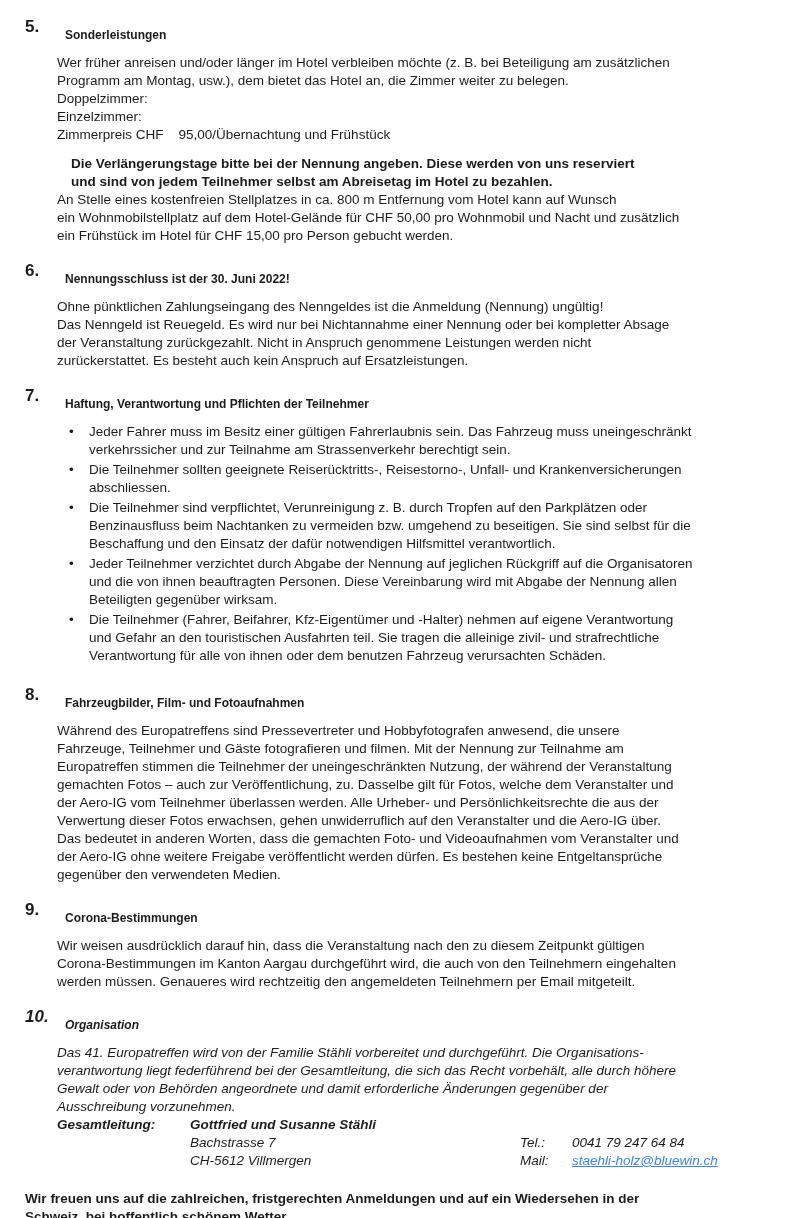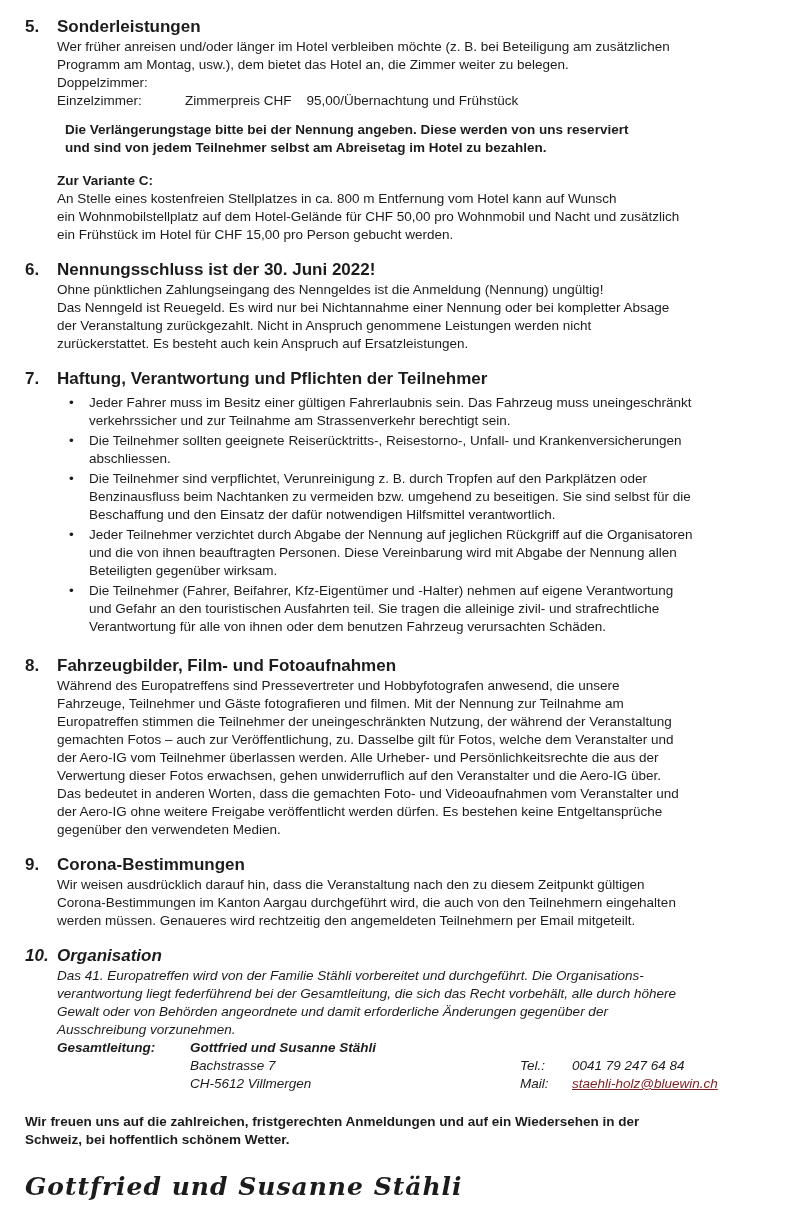--- a/index.html
+++ b/index.html
@@ -18,31 +18,31 @@
   .section { display: flex; margin-bottom: 15px; }
   .sec-num {
     width: 32px;
     flex-shrink: 0;
     font-size: 17px;
     font-weight: bold;
     line-height: 22px;
   }
   .sec-body { flex: 1; min-width: 0; }
   .sec-title {
-    margin: 0;
-    font-size: 17px;
+    margin: 8px;
+    font-size: 12px;
     font-weight: bold;
     line-height: 22px;
   }
   .subheading { font-weight: bold; margin: 0; white-space: pre-line; }
   p.para { margin: 0; white-space: pre-line; }
-  p.bold-note { margin: 11px 0 0 8px; font-weight: bold; white-space: pre-line; }
+  p.bold-note { margin: 11px 0 0 14px; font-weight: bold; white-space: pre-line; }
   p.variant-head { margin: 15px 0 0 0; font-weight: bold; white-space: pre-line; }
 
-  .price-row { display: flex; }
+  .price-row { display: flex; flex-direction: column; }
   .price-label { width: 128px; flex-shrink: 0; }
   .price-value { white-space: pre; }
 
   ul.bullets { margin: 4px; padding: 0; list-style: none; }
   ul.bullets li {
     position: relative;
     padding-left: 28px;
     margin-bottom: 2px;
     white-space: pre-line;
   }
@@ -52,21 +52,21 @@
     left: 8px;
     top: 0;
   }
 
   .mgmt { margin-top: 0; }
   .mgmt-row { display: flex; }
   .mgmt-label { width: 133px; flex-shrink: 0; font-weight: bold; }
   .mgmt-name { font-weight: bold; }
   .mgmt-addr { width: 330px; flex-shrink: 0; }
   .contact-label { width: 52px; flex-shrink: 0; }
-  .mail-link { color: #7f1d1d; text-decoration: underline; }
+  .mail-link { color: #3b82f6; text-decoration: underline; }
 
   .closing {
     margin-top: 20px;
     font-weight: bold;
     white-space: pre-line;
   }
   .signature {
     margin-top: 22px;
     font-family: "DejaVu Serif", serif;
     font-style: italic;
@@ -89,21 +89,20 @@
 Programm am Montag, usw.), dem bietet das Hotel an, die Zimmer weiter zu belegen.</p>
       <div class="price-row">
         <span class="price-label">Doppelzimmer:</span>
       </div>
       <div class="price-row">
         <span class="price-label">Einzelzimmer:</span>
         <span class="price-value">Zimmerpreis CHF    95,00/Übernachtung und Frühstück</span>
       </div>
       <p class="bold-note">Die Verlängerungstage bitte bei der Nennung angeben. Diese werden von uns reserviert
 und sind von jedem Teilnehmer selbst am Abreisetag im Hotel zu bezahlen.</p>
-      <p class="variant-head">Zur Variante C:</p>
       <p class="para">An Stelle eines kostenfreien Stellplatzes in ca. 800 m Entfernung vom Hotel kann auf Wunsch
 ein Wohnmobilstellplatz auf dem Hotel-Gelände für CHF 50,00 pro Wohnmobil und Nacht und zusätzlich
 ein Frühstück im Hotel für CHF 15,00 pro Person gebucht werden.</p>
     </div>
   </div>
 
   <div class="section">
     <div class="sec-num">6.</div>
     <div class="sec-body">
       <h2 class="sec-title">Nennungsschluss ist der 30. Juni 2022!</h2>

